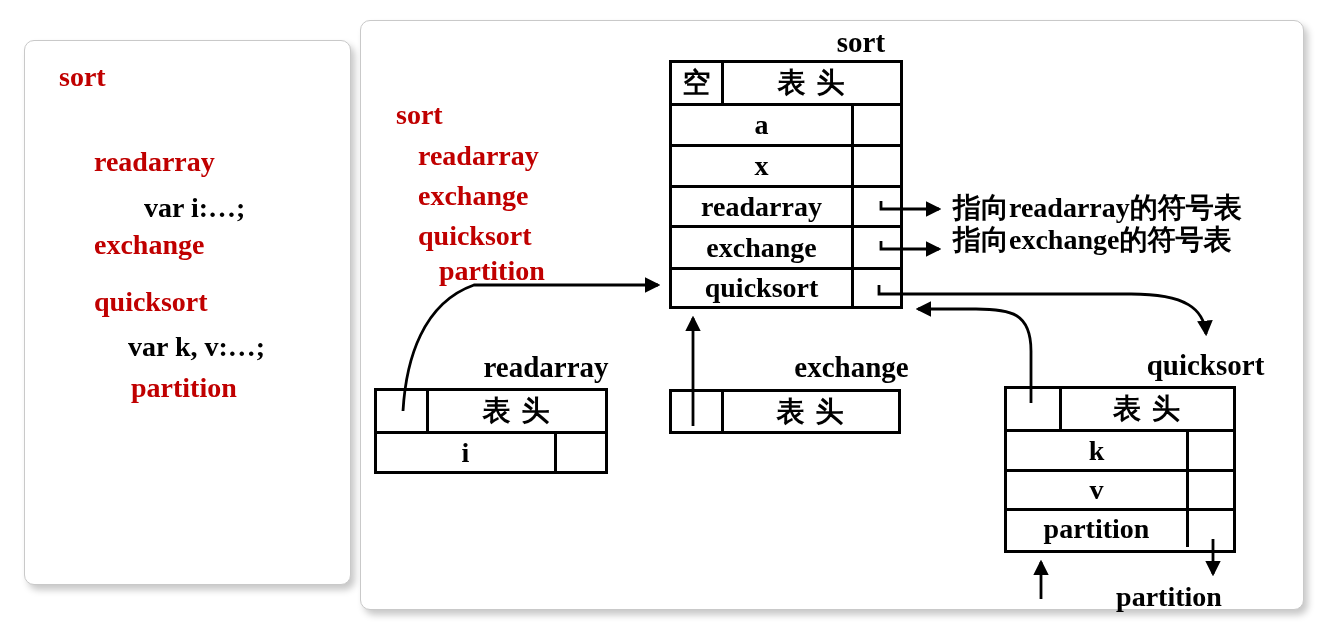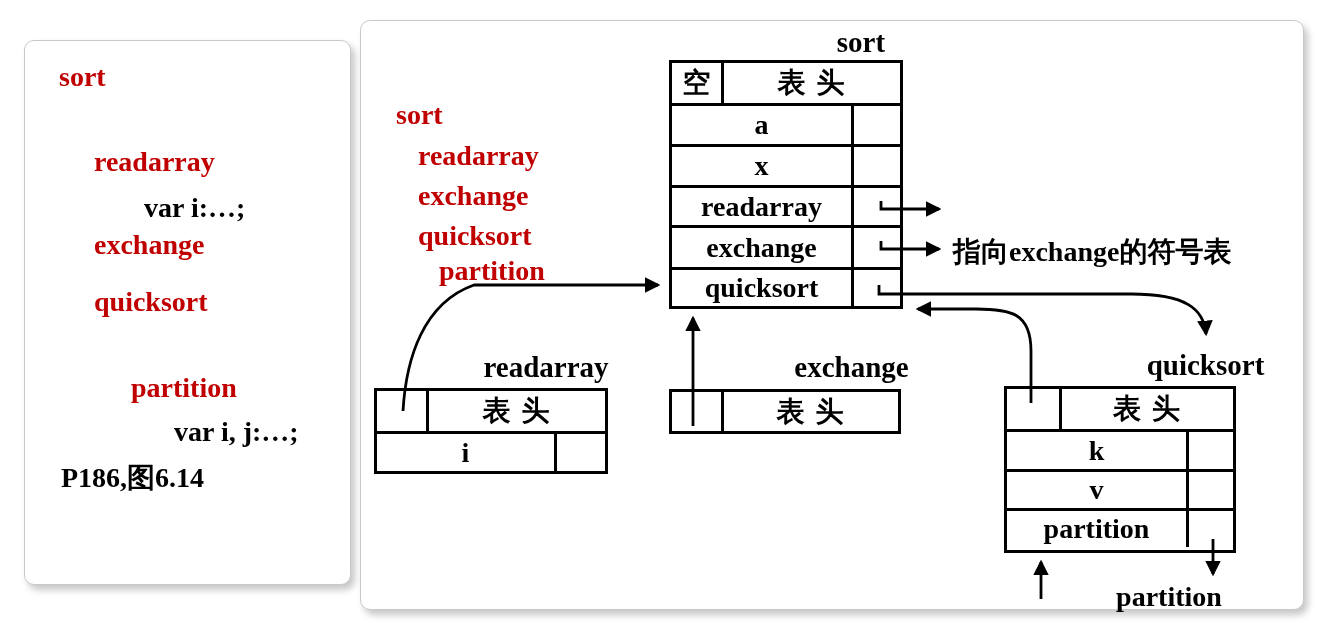--- a/index.html
+++ b/index.html
@@ -35,23 +35,22 @@
 </style>
 </head>
 <body>
 
 <div id="left-panel" class="panel">
   <div class="abs code-line red" style="left:34px;top:20px">sort</div>
   <div class="abs code-line red" style="left:69px;top:105px">readarray</div>
   <div class="abs code-line" style="left:119px;top:151px">var i:…;</div>
   <div class="abs code-line red" style="left:69px;top:188px">exchange</div>
   <div class="abs code-line red" style="left:69px;top:245px">quicksort</div>
+  <div class="abs code-line" style="left:103px;top:290px">var k, v:…;</div>
   <div class="abs code-line red" style="left:106px;top:331px">partition</div>
-  <div class="abs code-line" style="left:149px;top:375px">var i, j:…;</div>
-  <div class="abs code-line" style="left:36px;top:421px">P186,图6.14</div>
 </div>
 
 <div id="right-panel" class="panel">
 
   <div class="abs code-line red" style="left:35px;top:78px">sort</div>
   <div class="abs code-line red" style="left:57px;top:119px">readarray</div>
   <div class="abs code-line red" style="left:57px;top:159px">exchange</div>
   <div class="abs code-line red" style="left:57px;top:199px">quicksort</div>
   <div class="abs code-line red" style="left:78px;top:234px">partition</div>
 
@@ -76,21 +75,22 @@
     <div class="trow" style="height:42px">
       <div class="cell cell-name">exchange</div>
       <div class="cell cell-ptr" style="width:49px"></div>
     </div>
     <div class="trow" style="height:39px">
       <div class="cell cell-name">quicksort</div>
       <div class="cell cell-ptr" style="width:49px"></div>
     </div>
   </div>
 
-  <div class="abs annot" style="left:592px;top:212px">指向exchange的符号表</div>
+  <div class="abs annot" style="left:592px;top:168px">指向readarray的符号表</div>
+  <div class="abs annot" style="left:592px;top:200px">指向exchange的符号表</div>
 
   <div class="abs tbl-title" style="left:65px;top:330px;width:240px">readarray</div>
   <div class="tbl" style="left:13px;top:367px;width:234px;height:86px">
     <div class="trow" style="height:40px">
       <div class="cell cell-null"></div>
       <div class="cell cell-head">表 头</div>
     </div>
     <div class="trow" style="height:40px">
       <div class="cell cell-name">i</div>
       <div class="cell cell-ptr" style="width:51px"></div>

